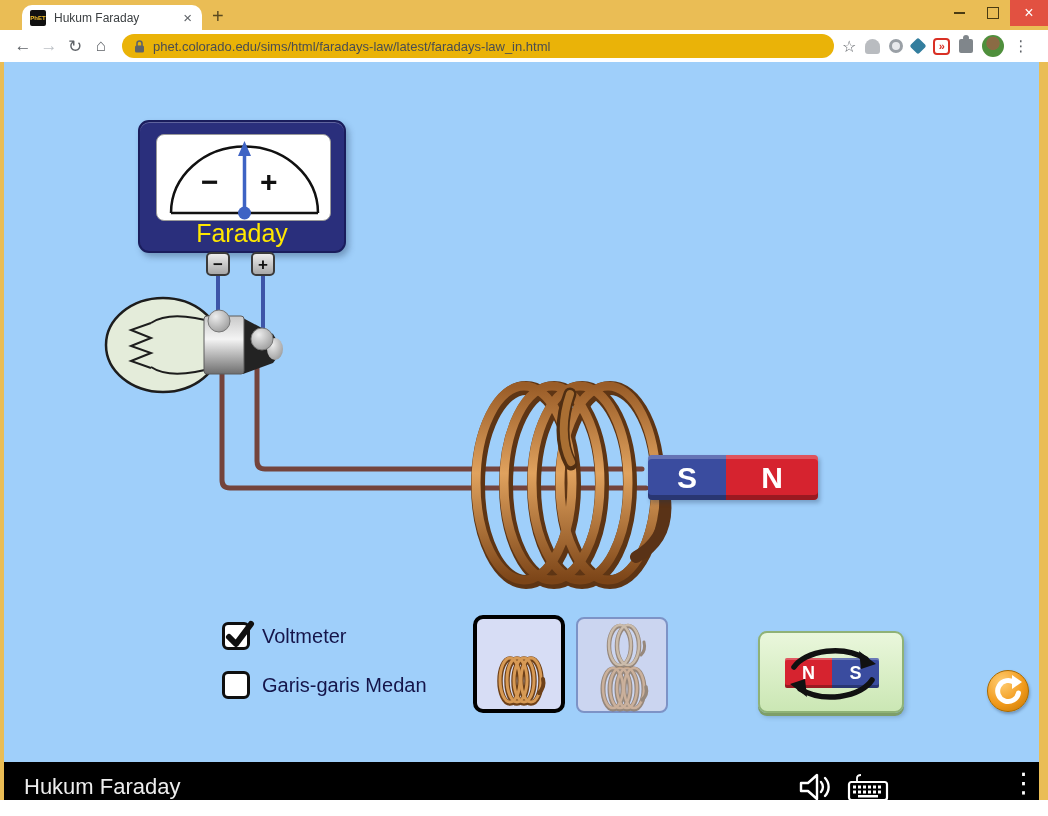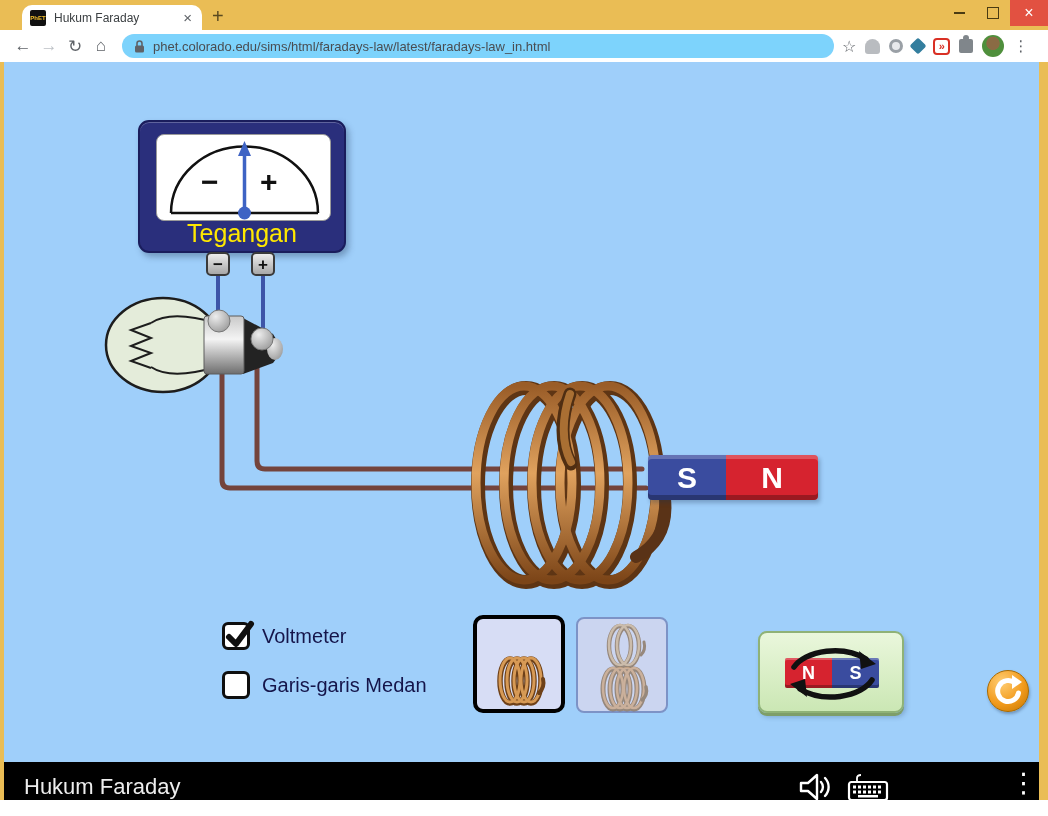--- a/index.html
+++ b/index.html
@@ -20,21 +20,21 @@
   .wc { width:34px; height:26px; display:flex; align-items:center; justify-content:center; }
   .wc.min::after { content:""; width:11px; height:2px; background:#4A3B12; }
   .wc.max::after { content:""; width:10px; height:10px; border:1.5px solid #4A3B12; }
   .wc.close { background:#E25141; color:#fff; font-size:16px; width:38px; }
 
   
   .toolbar { position:relative; height:32px; background:#FFFFFF; display:flex; align-items:center; }
   .nav-icon { font-size:17px; color:#5F6368; width:26px; text-align:center; flex:none; }
   .nav-icon.back { margin-left:10px; }
   .nav-icon.disabled { color:#BDC1C6; }
-  .url-pill { height:24px; background:#7dd3fc; border-radius:13px; flex:none; width:712px;
+  .url-pill { height:24px; background:#eab308; border-radius:13px; flex:none; width:712px;
               margin-left:8px; display:flex; align-items:center; padding:0 12px; }
   .lock-icon { flex:none; margin-right:8px; }
   .url-text { font-size:13px; color:#4A4D51; white-space:nowrap; overflow:hidden; }
   .star-icon { font-size:16px; color:#5F6368; margin-left:8px; flex:none; }
   .ext { margin-left:9px; flex:none; display:flex; align-items:center; justify-content:center; }
   .ext-ghost { width:15px; height:15px; background:#B9BCC0; border-radius:50% 50% 20% 20%; }
   .ext-circle { width:14px; height:14px; border:3px solid #9AA0A6; border-radius:50%; background:#E8EAED; }
   .ext-diamond { width:12px; height:12px; background:#337E9E; transform:rotate(45deg); border-radius:2px; }
   .ext-red { width:17px; height:17px; border:2px solid #D93025; border-radius:4px; color:#D93025;
              font-weight:bold; font-size:11px; line-height:13px; text-align:center; }
@@ -242,21 +242,21 @@
         <svg width="175" height="87" viewBox="0 0 175 87">
           <path d="M14 78 A 73 66 0 0 1 161 78" fill="none" stroke="#111" stroke-width="2.5"></path>
           <line x1="14" y1="78" x2="161" y2="78" stroke="#111" stroke-width="2.5"></line>
           <line x1="87.5" y1="78" x2="87.5" y2="18" stroke="#3E63C4" stroke-width="3.5"></line>
           <polygon points="87.5,6 81,21 94,21" fill="#3E63C4"></polygon>
           <circle cx="87.5" cy="78" r="6.5" fill="#3E63C4"></circle>
         </svg>
         <span class="vm-sign vm-minus">−</span>
         <span class="vm-sign vm-plus">+</span>
       </div>
-      <div class="vm-label">Tegangan</div>
+      <div class="vm-label">Faraday</div>
     </div>
     <div class="terminal term-minus">−</div>
     <div class="terminal term-plus">+</div>
 
     <div class="magnet">
       <div class="magnet-half magnet-s">S</div>
       <div class="magnet-half magnet-n">N</div>
     </div>
 
     <div class="cb-row cb-row2">

